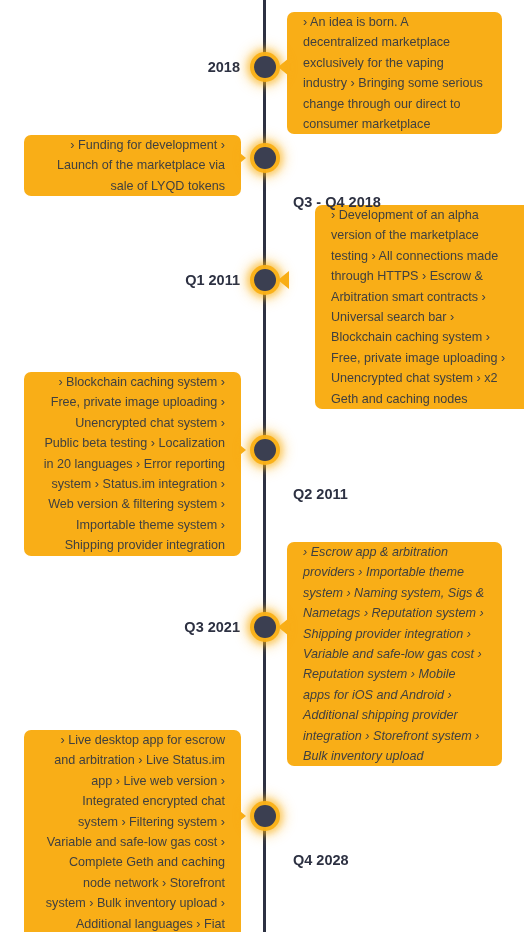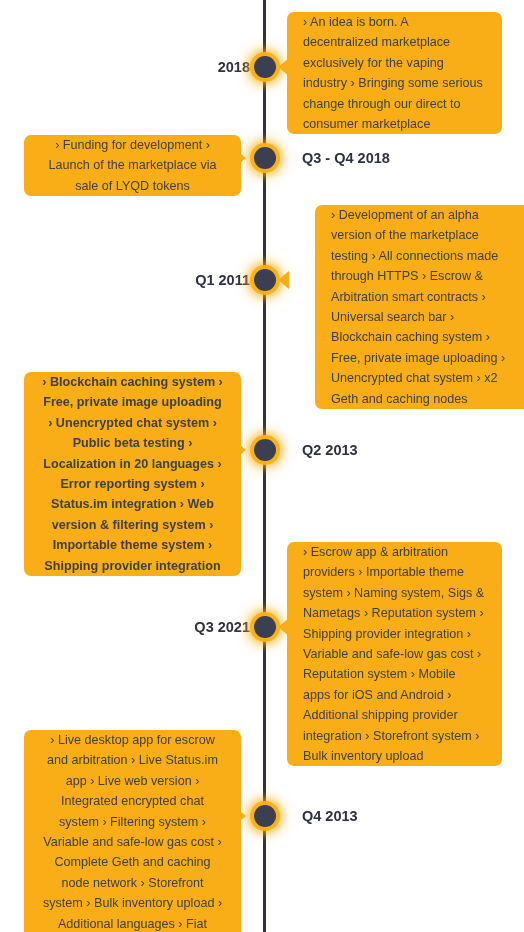--- a/index.html
+++ b/index.html
@@ -56,43 +56,43 @@
     position:absolute;
     top:-11px;
     height:22px;
     line-height:22px;
     font-size:14.5px;
     font-weight:bold;
     color:#2d3142;
     white-space:nowrap;
     z-index:5;
   }
-  .entry.right > .date { right:274px; text-align:center; }
-  .entry.left  > .date { left:302px;  text-align:left;  }
+  .entry.right > .date { right:284px; text-align:center; }
+  .entry.left  > .date { left:293px;  text-align:left;margin-top:44px;  }
 
   
   .card {
     position:absolute;
     background:#f9ae17;
     border-radius:7px;
     color:#404040;
     font-size:12.6px;
     line-height:1.62;
     padding:0 16px;
     z-index:3;
   }
   .entry.right > .card {
     left:287px;
     width:215px;
     text-align:left;
   }
   .entry.left > .card {
     left:24px;
     width:217px;
-    text-align:center;
+    text-align:right;
   }
 
   
   .nub {
     position:absolute;
     top:-9px;
     width:0; height:0;
     border-top:9px solid transparent;
     border-bottom:9px solid transparent;
     z-index:4;
@@ -128,33 +128,33 @@
   </div>
 
   <div class="entry right" style="top:280px;">
     <div class="date">Q1 2011</div>
     <div class="marker"></div>
     <div class="nub"></div>
     <div class="card" style="top:-75px;margin-left:28px;">› Development of an alpha version of the marketplace testing › All connections made through HTTPS › Escrow &amp; Arbitration smart contracts › Universal search bar › Blockchain caching system › Free, private image uploading › Unencrypted chat system › x2 Geth and caching nodes</div>
   </div>
 
   <div class="entry left" style="top:450px;">
-    <div class="date">Q2 2013</div>
+    <div class="date">Q2 2011</div>
     <div class="marker"></div>
     <div class="nub"></div>
-    <div class="card" style="top:-78px;font-weight:bold;">› Blockchain caching system › Free, private image uploading › Unencrypted chat system › Public beta testing › Localization in 20 languages › Error reporting system › Status.im integration › Web version &amp; filtering system › Importable theme system › Shipping provider integration</div>
+    <div class="card" style="top:-78px;">› Blockchain caching system › Free, private image uploading › Unencrypted chat system › Public beta testing › Localization in 20 languages › Error reporting system › Status.im integration › Web version &amp; filtering system › Importable theme system › Shipping provider integration</div>
   </div>
 
   <div class="entry right" style="top:627px;">
     <div class="date">Q3 2021</div>
     <div class="marker"></div>
     <div class="nub"></div>
-    <div class="card" style="top:-85px;">› Escrow app &amp; arbitration providers › Importable theme system › Naming system, Sigs &amp; Nametags › Reputation system › Shipping provider integration › Variable and safe-low gas cost › Reputation system › Mobile apps for iOS and Android › Additional shipping provider integration › Storefront system › Bulk inventory upload</div>
+    <div class="card" style="top:-85px;font-style:italic;">› Escrow app &amp; arbitration providers › Importable theme system › Naming system, Sigs &amp; Nametags › Reputation system › Shipping provider integration › Variable and safe-low gas cost › Reputation system › Mobile apps for iOS and Android › Additional shipping provider integration › Storefront system › Bulk inventory upload</div>
   </div>
 
   <div class="entry left" style="top:816px;">
-    <div class="date">Q4 2013</div>
+    <div class="date">Q4 2028</div>
     <div class="marker"></div>
     <div class="nub"></div>
     <div class="card" style="top:-86px;">› Live desktop app for escrow and arbitration › Live Status.im app › Live web version › Integrated encrypted chat system › Filtering system › Variable and safe-low gas cost › Complete Geth and caching node network › Storefront system › Bulk inventory upload › Additional languages › Fiat payment system</div>
   </div>
 
 </div>
 
 </body></html>

